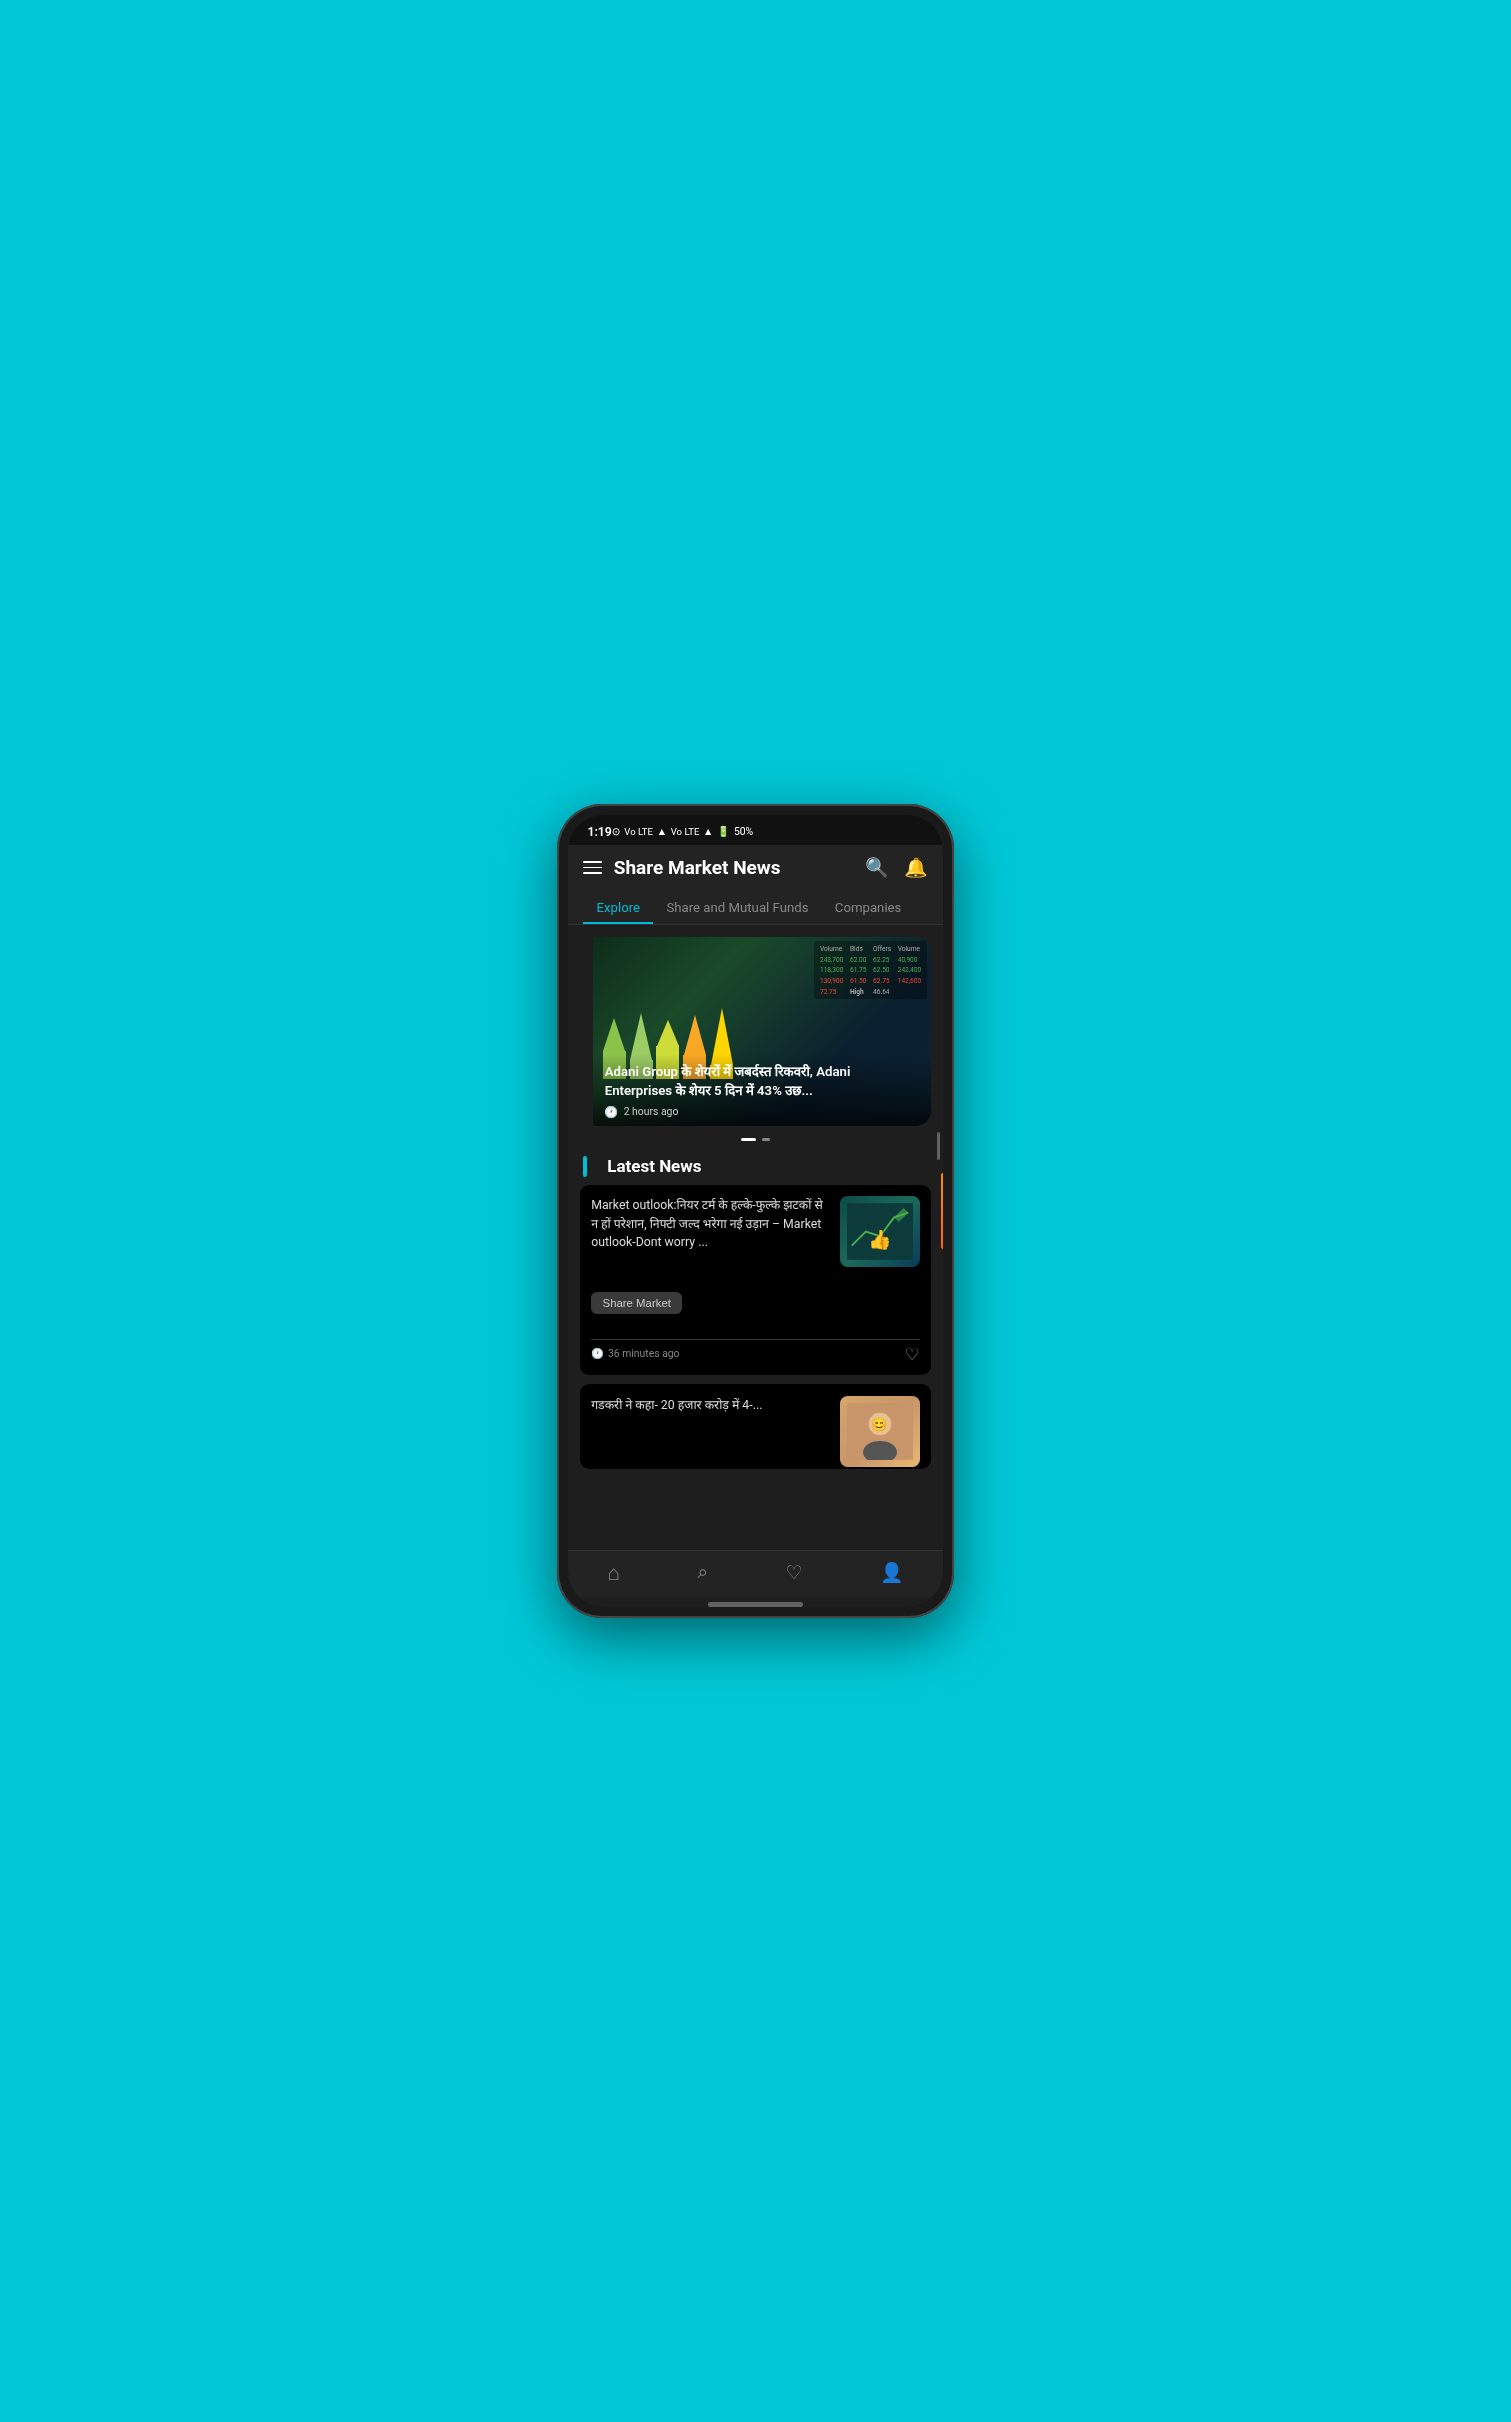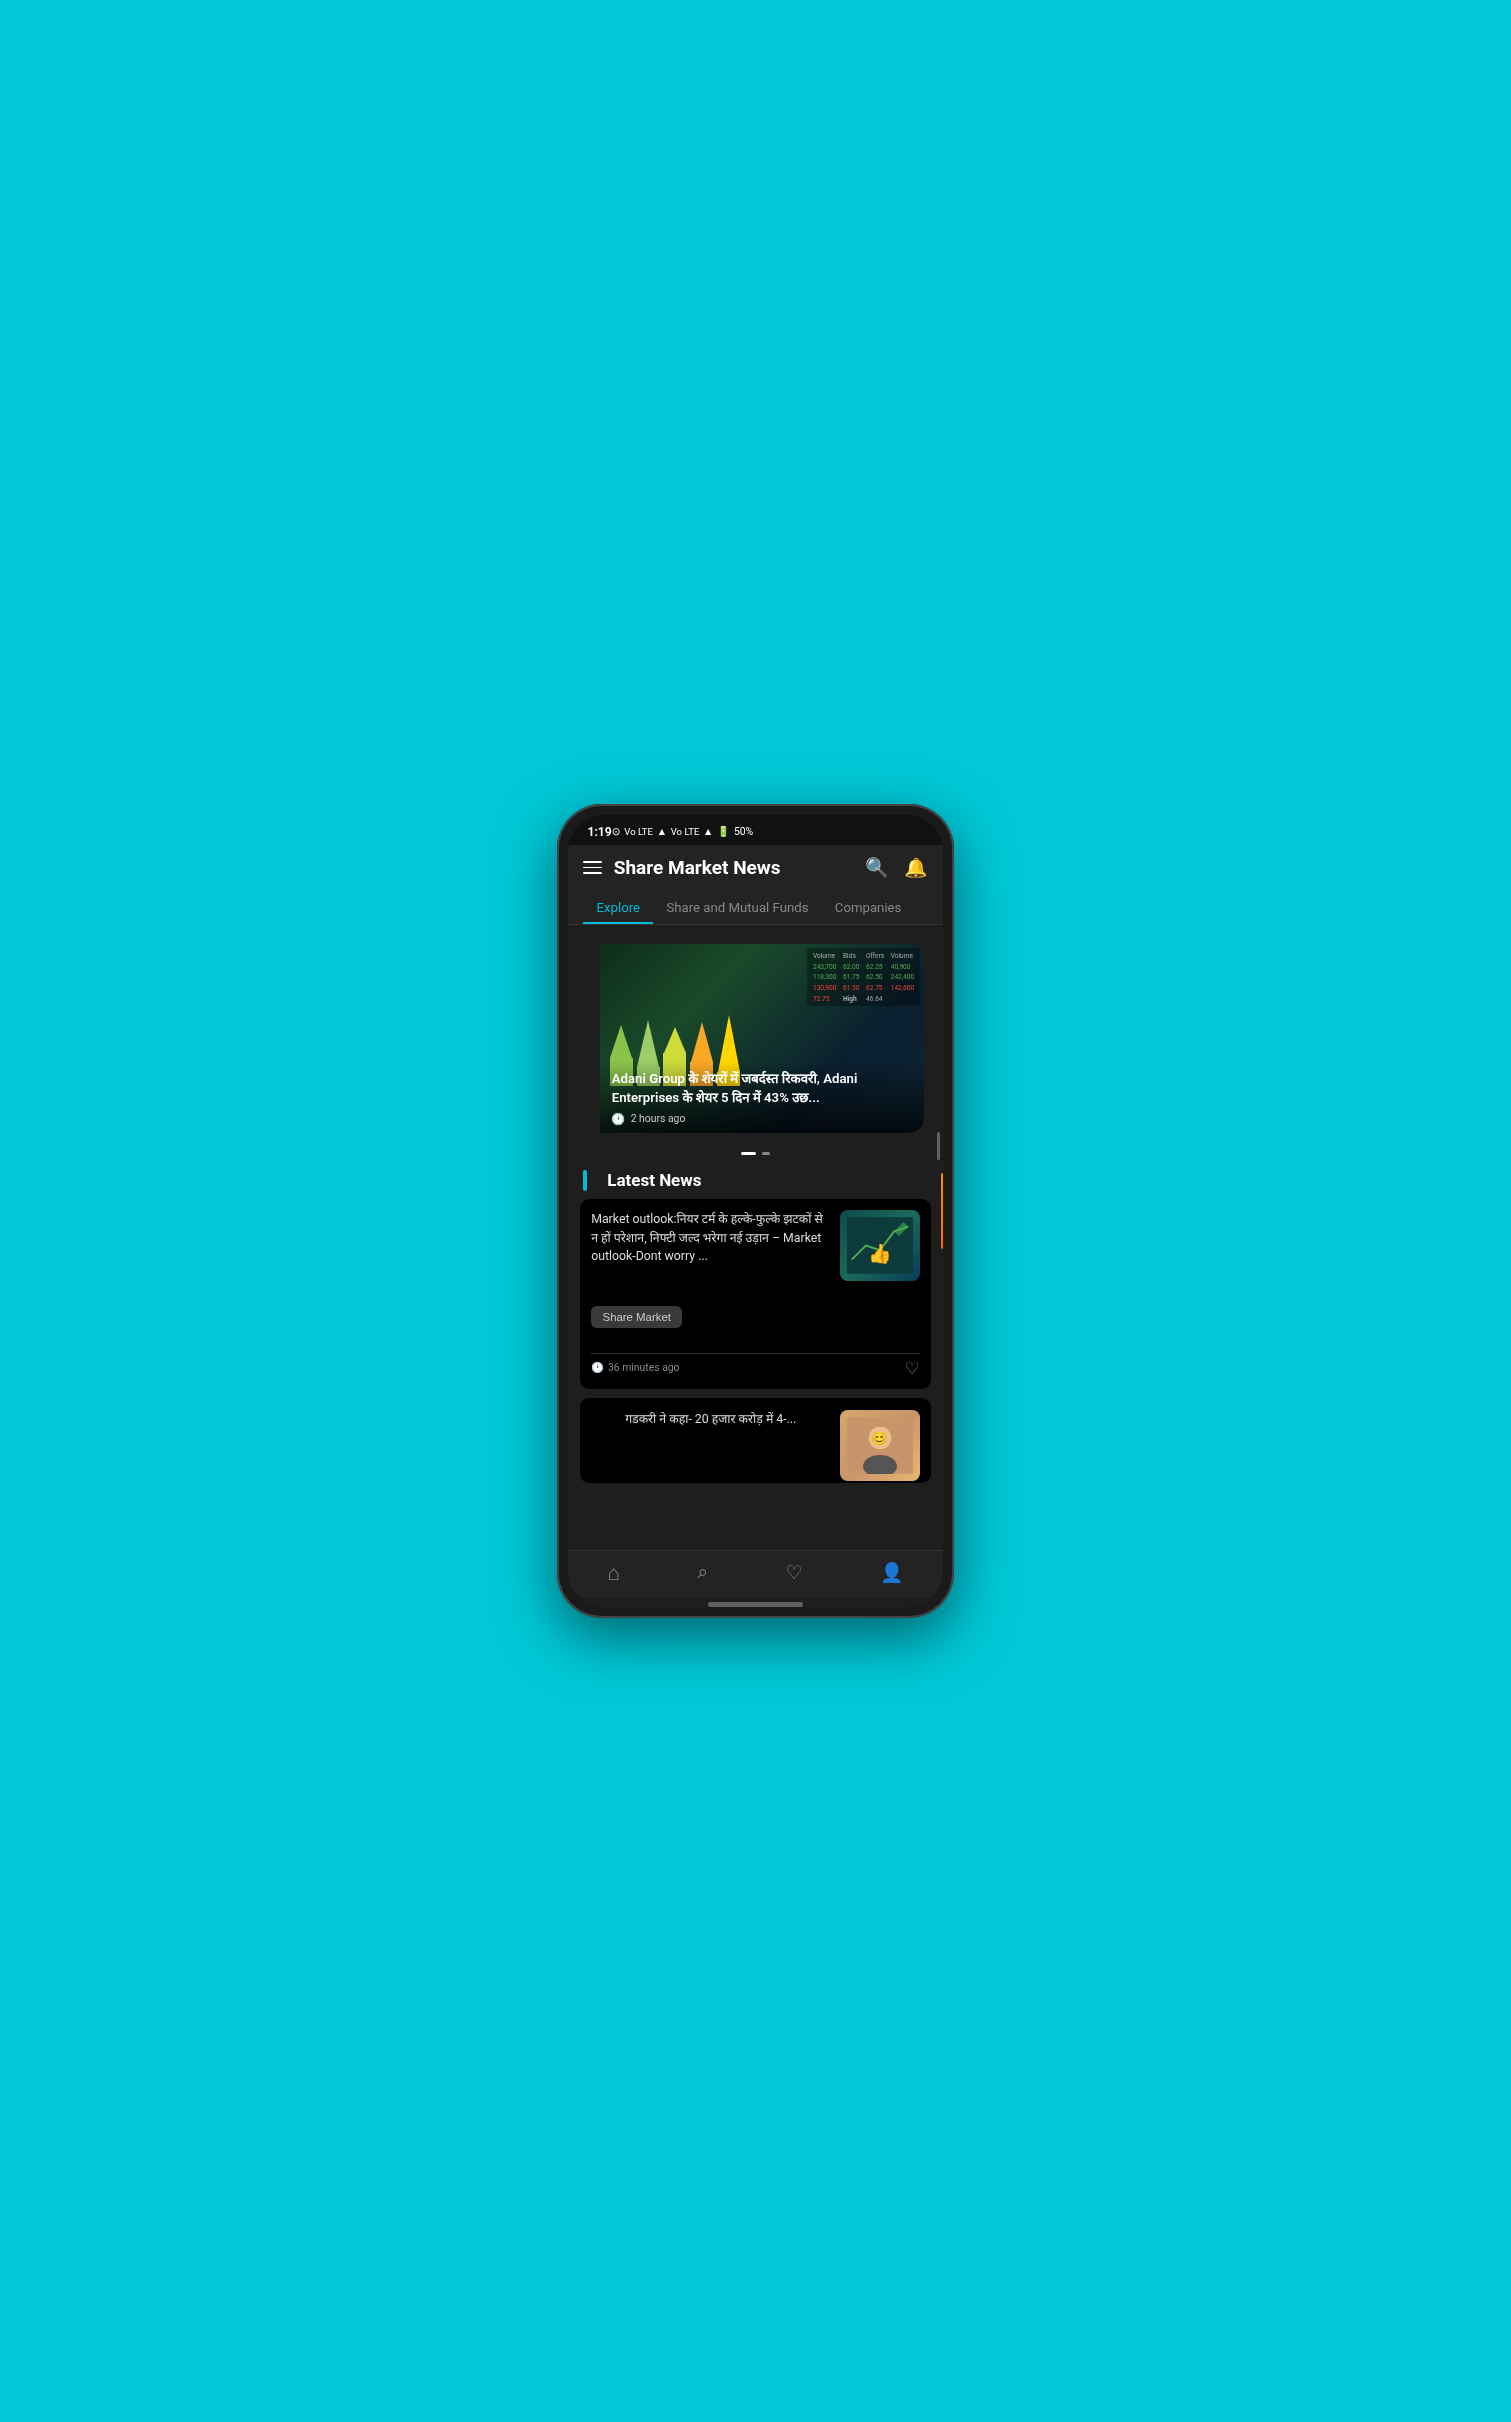--- a/index.html
+++ b/index.html
@@ -145,21 +145,21 @@
       flex: 1;
       overflow-y: auto;
       background: #1e1e1e;
       scrollbar-width: none;
     }
 
     .content-area::-webkit-scrollbar { display: none; }
 
     
     .hero-card {
-      margin: 19px;
+      margin: 12px;
       border-radius: 15px;
       overflow: hidden;
       position: relative;
       height: 189px;
       padding-left: 13px;
     }
 
     .hero-bg {
       width: 100%;
       height: 100%;
@@ -533,21 +533,21 @@
         <button class="tag-btn">Share Market</button>
         <div class="news-card-footer">
           <div class="news-time">
             <span>🕐</span>
             <span>36 minutes ago</span>
           </div>
           <span class="heart-icon">♡</span>
         </div>
       </div>
 
-      <div class="news-card" style="height:85px; overflow:hidden;text-align:center;">
+      <div class="news-card" style="height:85px; overflow:hidden;">
         <div class="news-card-top">
           <div class="news-card-text">गडकरी ने कहा- 20 हजार करोड़ में 4-...</div>
           <div class="news-card-img">
             <div class="news-img-person">
               <svg width="66" height="57" viewBox="0 0 70 60" style="font-size:28px">
                 <rect width="70" height="60" fill="#c8956a"></rect>
                 <circle cx="35" cy="22" r="12" fill="#e8c090"></circle>
                 <ellipse cx="35" cy="52" rx="18" ry="12" fill="#555"></ellipse>
                 <text x="35" y="27" text-anchor="middle" font-size="14" fill="#333">😊</text>
               </svg>

